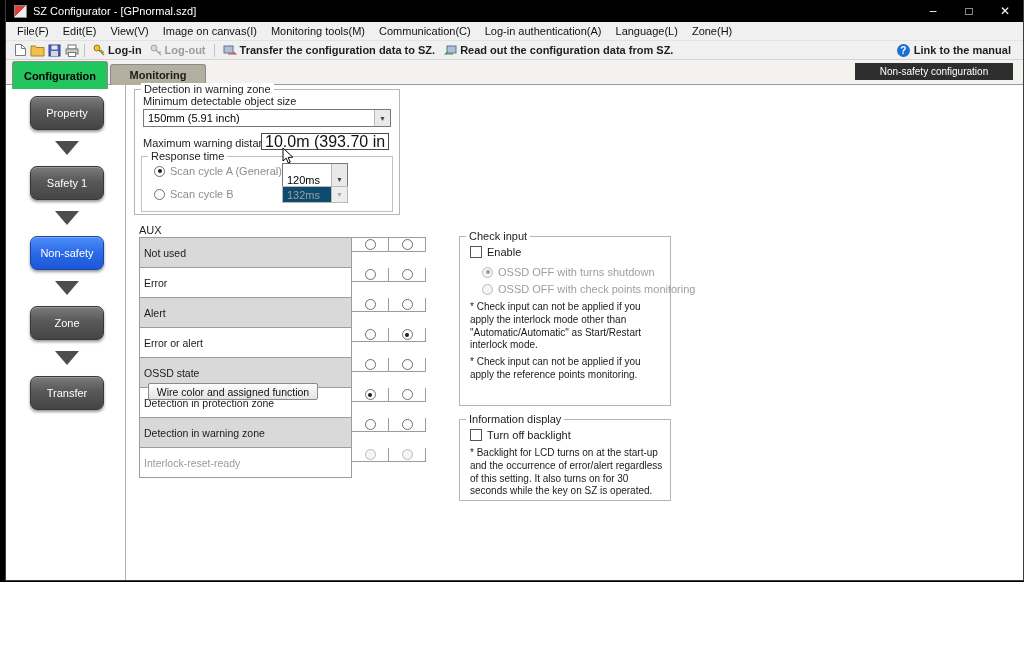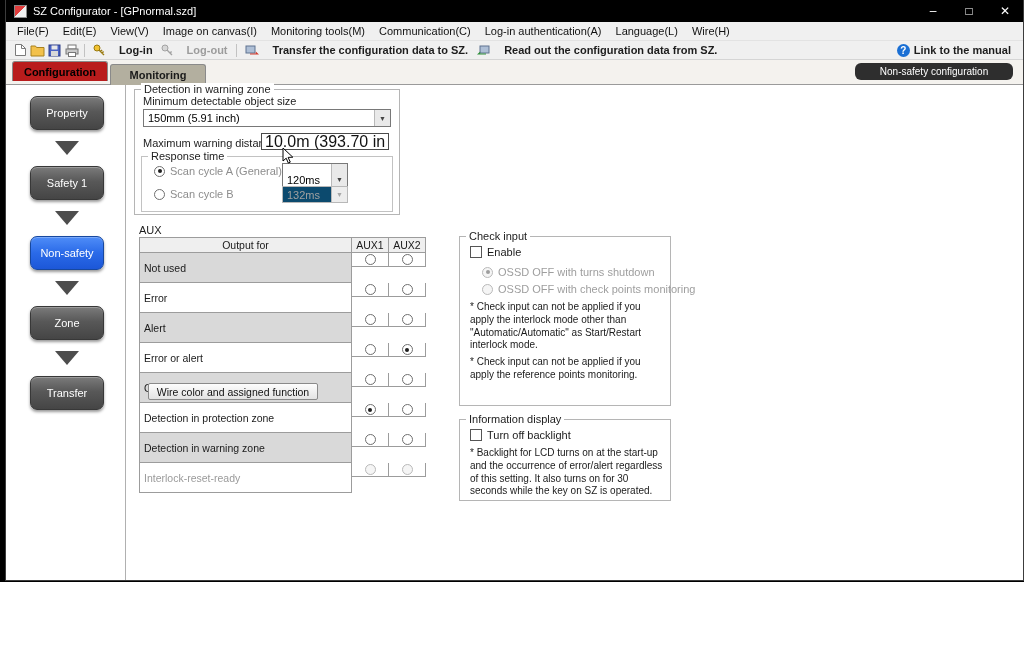--- a/index.html
+++ b/index.html
@@ -16,31 +16,31 @@
   .win-btn{width:36px;height:100%;display:flex;align-items:center;justify-content:center;font-size:12px;color:#fff;cursor:pointer}
 
   
   #menubar{position:absolute;left:0;top:22px;right:0;height:19px;background:#f0f0f0;display:flex;align-items:center;font-size:11px;color:#111;padding-left:4px;border-bottom:1px solid #e3e3e3}
   .menu-item{padding:0 7px;cursor:default}
 
   
   #toolbar{position:absolute;left:0;top:41px;right:0;height:19px;background:#f0f0f0;border-bottom:1px solid #d5d5d5;display:flex;align-items:center;font-size:11px;padding-left:6px}
   .tb-icon{width:17px;height:16px;display:flex;align-items:center;justify-content:center;cursor:pointer}
   .tb-sep{width:1px;height:13px;background:#c2c2c2;margin:0 4px}
-  .tb-btn{display:flex;align-items:center;gap:14px;padding:0 4px;font-weight:bold;color:#1d1d1d;cursor:pointer;white-space:nowrap}
+  .tb-btn{display:flex;align-items:center;gap:3px;padding:0 4px;font-weight:bold;color:#1d1d1d;cursor:pointer;white-space:nowrap}
   .tb-btn.disabled{color:#9c9c9c;cursor:default}
   .tb-right{margin-left:auto;display:flex;align-items:center;gap:4px;padding-right:12px;font-weight:bold;color:#1d1d1d;cursor:pointer}
   .help-circle{width:13px;height:13px;border-radius:50%;background:#1a6fd4;color:#fff;font-size:10px;font-weight:bold;display:flex;align-items:center;justify-content:center}
 
   
   #tabstrip{position:absolute;left:0;top:60px;right:0;height:25px;background:#f4f2ee;border-bottom:1px solid #9a9a9a}
   .tab{position:absolute;display:flex;align-items:center;justify-content:center;font-size:11px;font-weight:bold;border:1px solid #8a8a8a;border-bottom:none;border-radius:3px 3px 0 0;cursor:pointer}
-  .tab.active{left:6px;top:1px;width:96px;height:20px;background:#b91c1c;color:#000;z-index:2}
+  .tab.active{left:6px;top:1px;width:96px;height:28px;background:#22c55e;color:#000;z-index:2}
   .tab.inactive{left:104px;top:4px;width:96px;height:21px;background:#b3af9f;color:#1a1a1a}
-  .badge{position:absolute;right:10px;top:3px;width:158px;height:17px;background:#2e2e2e;color:#fff;font-size:10px;display:flex;align-items:center;justify-content:center;border-radius:6px}
+  .badge{position:absolute;right:10px;top:3px;width:158px;height:17px;background:#2e2e2e;color:#fff;font-size:10px;display:flex;align-items:center;justify-content:center;border-radius:0}
 
   
   #content{position:absolute;left:0;top:85px;right:0;bottom:0;background:#fff}
   .vdivider{position:absolute;left:119px;top:0;bottom:0;width:1px;background:#b0b0b0}
 
   
   #sidebar{position:absolute;left:16px;top:11px;width:90px;display:flex;flex-direction:column;align-items:center;gap:11px}
   .side-btn{width:74px;height:34px;border-radius:7px;border:1px solid #383838;background:linear-gradient(#7b7b7b 0%,#585858 45%,#454545 100%);color:#fff;font-size:11px;display:flex;align-items:center;justify-content:center;box-shadow:0 2px 3px rgba(0,0,0,.4),inset 0 1px 0 rgba(255,255,255,.25);cursor:pointer;flex:none}
   .side-btn.active{background:linear-gradient(#4f8df8 0%,#2a6ae8 50%,#1c57d8 100%);border-color:#17489f}
   .flow-arrow{width:0;height:0;border-left:12px solid transparent;border-right:12px solid transparent;border-top:14px solid #4d4d4d;flex:none}
@@ -103,21 +103,21 @@
 
     <div id="menubar">
         <span class="menu-item">File(F)</span>
         <span class="menu-item">Edit(E)</span>
         <span class="menu-item">View(V)</span>
         <span class="menu-item">Image on canvas(I)</span>
         <span class="menu-item">Monitoring tools(M)</span>
         <span class="menu-item">Communication(C)</span>
         <span class="menu-item">Log-in authentication(A)</span>
         <span class="menu-item">Language(L)</span>
-        <span class="menu-item">Wire(H)</span>
+        <span class="menu-item">Zone(H)</span>
       </div>
 
     <div id="toolbar">
       <span class="tb-icon">
         <svg width="13" height="14">
             <path d="M1.5 1.5h6l4 4v7h-10z" fill="#ffffff" stroke="#7a7a7a"></path>
             <path d="M7.5 1.5v4h4" fill="none" stroke="#7a7a7a"></path>
           </svg>
       </span>
       <span class="tb-icon">
@@ -220,25 +220,20 @@
           </div>
           <div class="combo disabled" style="left:140px;top:29px;width:66px;height:17px">
             <span class="txt">132ms</span>
             <span class="arrow-btn">▼</span>
           </div>
         </div>
       </div>
 
       <span class="lbl" style="left:133px;top:139px">AUX</span>
       <div class="aux-table" style="left:133px;top:152px">
-        <div class="aux-row header">
-          <div class="aux-cell label-cell">Output for</div>
-          <div class="aux-cell radio-cell">AUX1</div>
-          <div class="aux-cell radio-cell">AUX2</div>
-        </div>
         <div>
             <div class="aux-row striped">
               <div class="aux-cell label-cell">Not used</div>
               <div class="aux-cell radio-cell">
                 <span class="radio"></span>
               </div>
               <div class="aux-cell radio-cell">
                 <span class="radio"></span>
               </div>
             </div>

